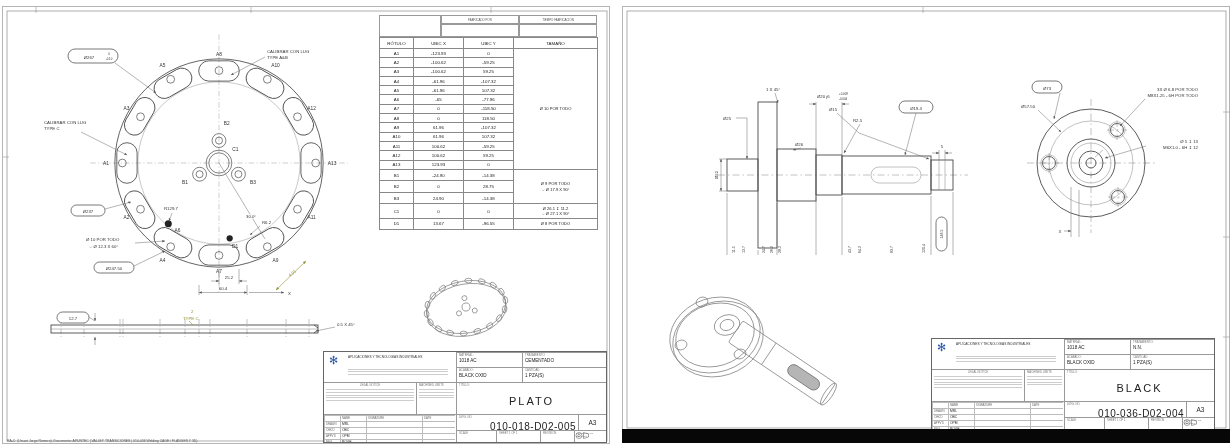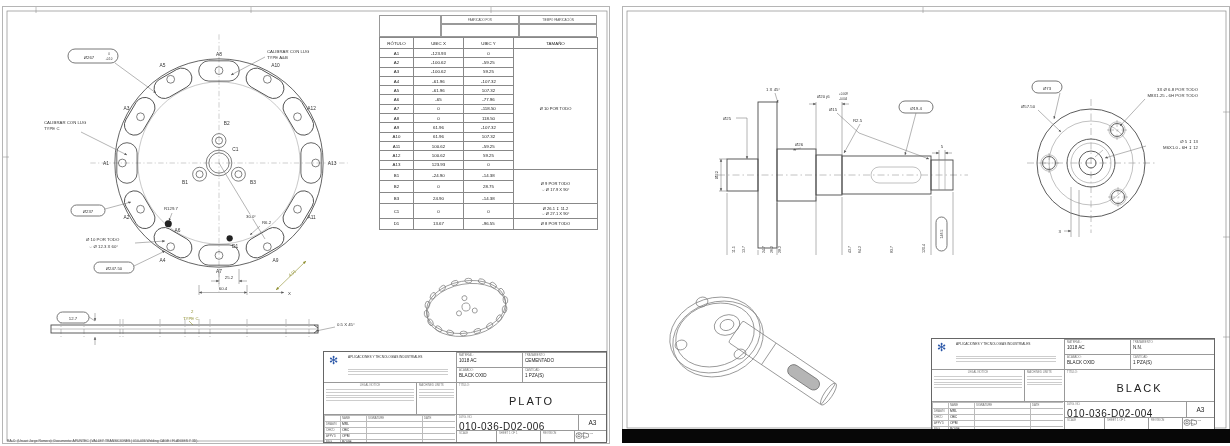--- a/index.html
+++ b/index.html
@@ -42,21 +42,21 @@
   .tb{position:absolute;width:282px;height:90px;border:1px solid #666;background:#fff;box-sizing:content-box}
   .tb .cell{position:absolute;box-sizing:border-box;border-left:.6px solid #999;border-top:.6px solid #999;
     padding:1px 2px;overflow:hidden}
   .tb .lbl{font-size:2.8px;color:#777;line-height:3.6px}
   .tb .val{font-size:4.6px;color:#222;line-height:6px}
   .logo{position:absolute;left:5px;top:2px;font-size:11px;color:#2b57a8}
   .company{position:absolute;left:24px;top:4px;width:106px;font-size:3.2px;color:#333;line-height:3.9px}
   .bars i{display:block;height:1px;background:#cdcdcd;margin:1.7px 0}
   .company-bars{position:absolute;left:24px;top:15px;width:100px}
   .bigtitle{font-size:11px;text-align:center;margin-top:7px;letter-spacing:2px;color:#222}
-  .dwg{font-size:10px;text-align:left;letter-spacing:.5px;color:#222;margin-top:1px}
+  .dwg{font-size:10px;text-align:right;letter-spacing:.5px;color:#222;margin-top:1px}
   .a3{font-size:6.5px;text-align:center;margin-top:3px;color:#222}
   .sgrid{display:grid;grid-template-columns:16px 26px 56px 33px}
   .sg{border-top:.6px solid #bbb;border-left:.6px solid #bbb;font-size:2.8px;height:5px;
     line-height:5px;padding-left:1px;color:#666;overflow:hidden}
   .sg.v{font-size:3.3px;color:#222}
   .noscale{font-size:2.3px;color:#777;width:26px;line-height:2.8px}
   .footer{position:absolute;font-size:3.4px;color:#555;white-space:nowrap;overflow:hidden}
   .blackbar{position:absolute;left:622px;top:429px;width:608px;height:14px;background:#070707}
 </style>
 </head>
@@ -453,21 +453,21 @@
         <div class="sg"></div>
           <div class="sg"></div>
         <div class="sg">MFG</div>
         <div class="sg v">ROGF</div>
         <div class="sg"></div>
           <div class="sg"></div>
       </div>
     </div>
     <div class="cell" style="left:132px;top:62px;width:122px;height:16px">
       <div class="lbl">DWG. NO.</div>
-      <div class="dwg">010-036-D02-006</div>
+      <div class="dwg">010-018-D02-005</div>
     </div>
     <div class="cell" style="left:254px;top:62px;width:28px;height:16px">
       <div class="a3">A3</div>
     </div>
     <div class="cell" style="left:132px;top:78px;width:40px;height:12px">
       <div class="lbl">SCALE</div>
     </div>
     <div class="cell" style="left:172px;top:78px;width:44px;height:12px">
       <div class="lbl">SHEET 1 OF 1</div>
     </div>

